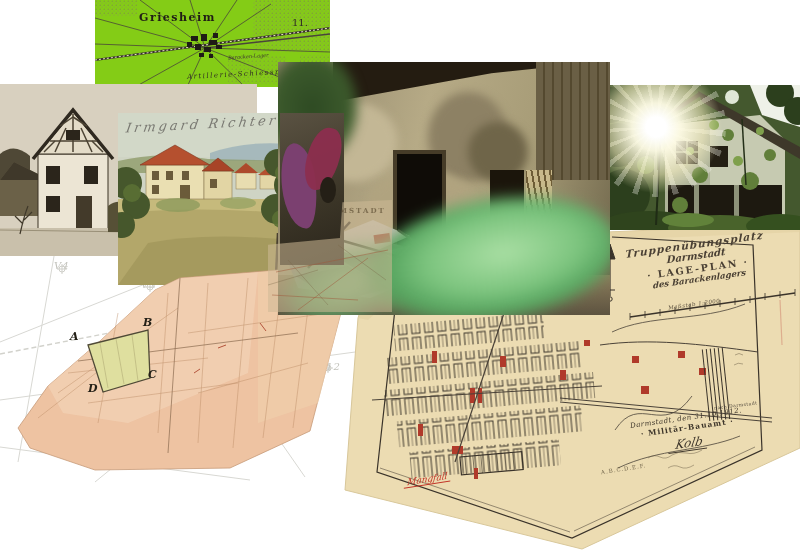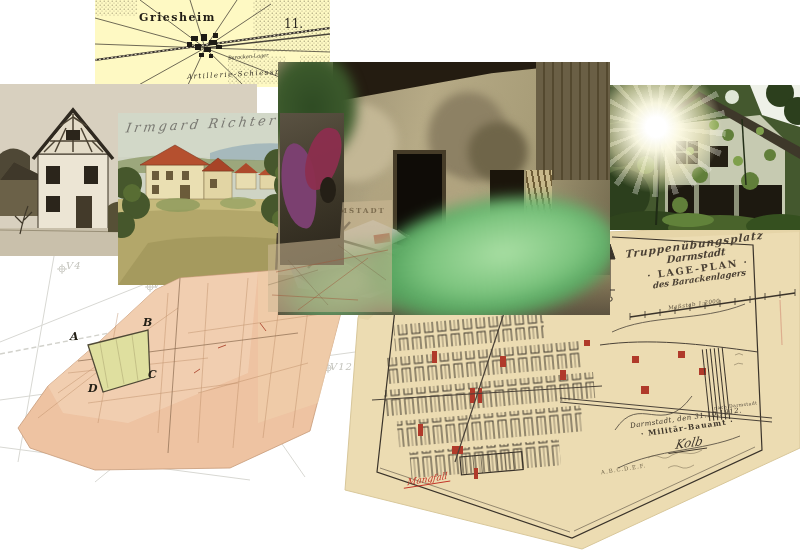--- a/index.html
+++ b/index.html
@@ -3,31 +3,31 @@
 <meta charset="utf-8">
 <style>
   html,body{margin:0;padding:0;background:#ffffff;}
   .canvas{position:relative;width:800px;height:555px;background:#ffffff;overflow:hidden;
           font-family:"DejaVu Serif","Liberation Serif",serif;}
   .abs{position:absolute;}
   svg{display:block;}
 
   
   .faintmap{left:0;top:222px;width:390px;height:266px;z-index:1;}
-  .faintlabel{position:absolute;font-size:10px;color:#c3c3bc;letter-spacing:1px;font-style:italic;margin-left:12px;}
-
-  
-  .topmap{left:95px;top:0;width:235px;height:87px;background:#fef9c3;z-index:2;}
+  .faintlabel{position:absolute;font-size:10px;color:#c3c3bc;letter-spacing:1px;font-style:italic;}
+
+  
+  .topmap{left:95px;top:0;width:235px;height:87px;background:#84cc16;z-index:2;}
   .townlabel{position:absolute;left:44px;top:11px;font-weight:bold;font-size:11px;
              letter-spacing:1.5px;color:#211d16;}
   .barackenlabel{position:absolute;left:133px;top:53px;font-style:italic;font-size:5px;
                  color:#3a362c;transform:rotate(-4deg);white-space:nowrap;}
   .artillerylabel{position:absolute;left:92px;top:70px;font-style:italic;font-size:7px;
                   letter-spacing:1.5px;color:#2f2b23;transform:rotate(-3deg);white-space:nowrap;}
-  .gridlabel{position:absolute;left:189px;top:17px;font-size:12px;color:#2f2b23;}
+  .gridlabel{position:absolute;left:197px;top:17px;font-size:10px;color:#2f2b23;}
 
   
   .bwcard{left:0;top:84px;width:257px;height:172px;background:#d8d0bf;z-index:3;}
   .bwcaption{position:absolute;left:35px;top:2px;width:210px;text-align:center;color:#46391f;}
   .bwcaption .l1{font-size:6.5px;font-weight:bold;letter-spacing:.4px;}
   .bwcaption .l2{font-size:5px;letter-spacing:.2px;}
 
   
   .colorcard{left:118px;top:113px;width:182px;height:172px;z-index:4;background:#cfd4c4;overflow:hidden;}
   .handwriting{position:absolute;left:8px;top:3px;width:172px;font-style:italic;font-size:13px;

